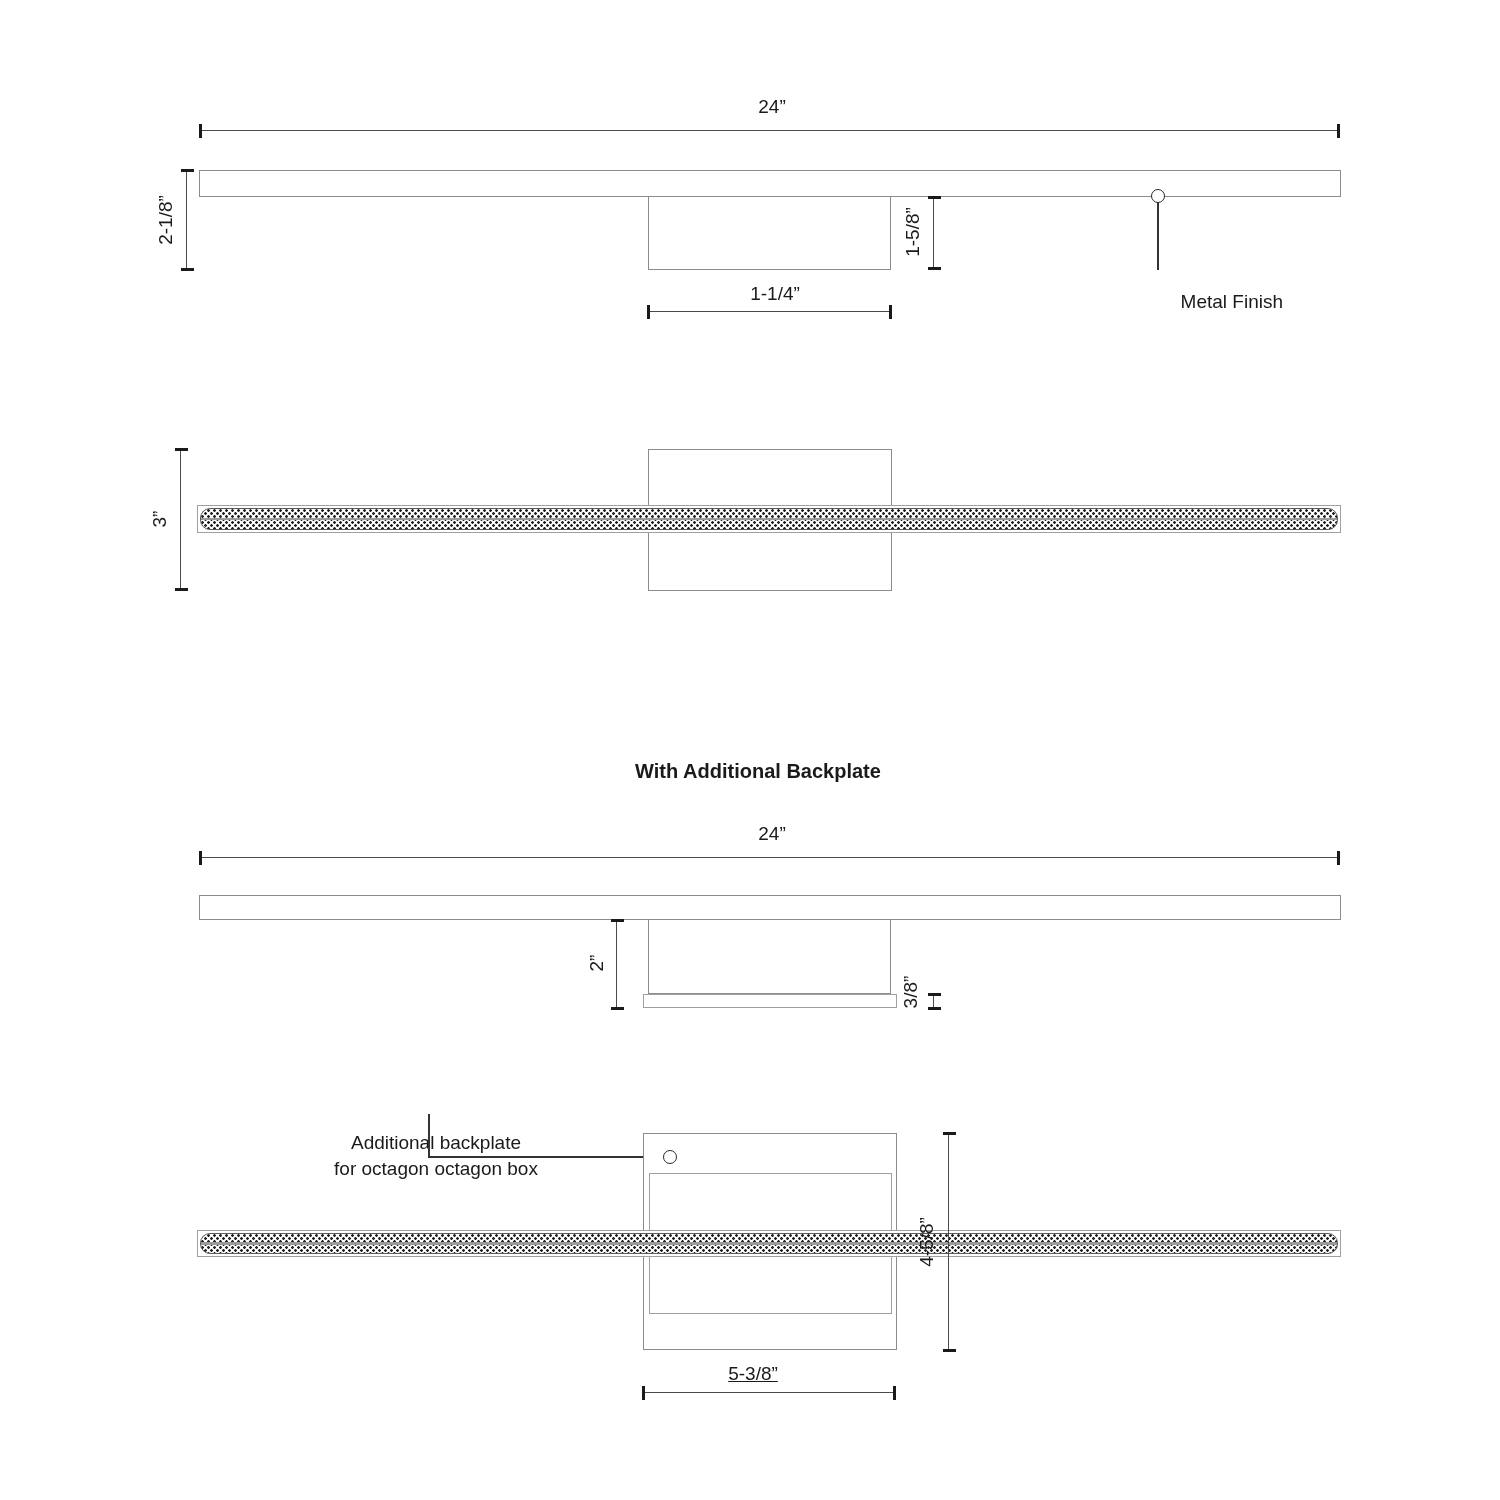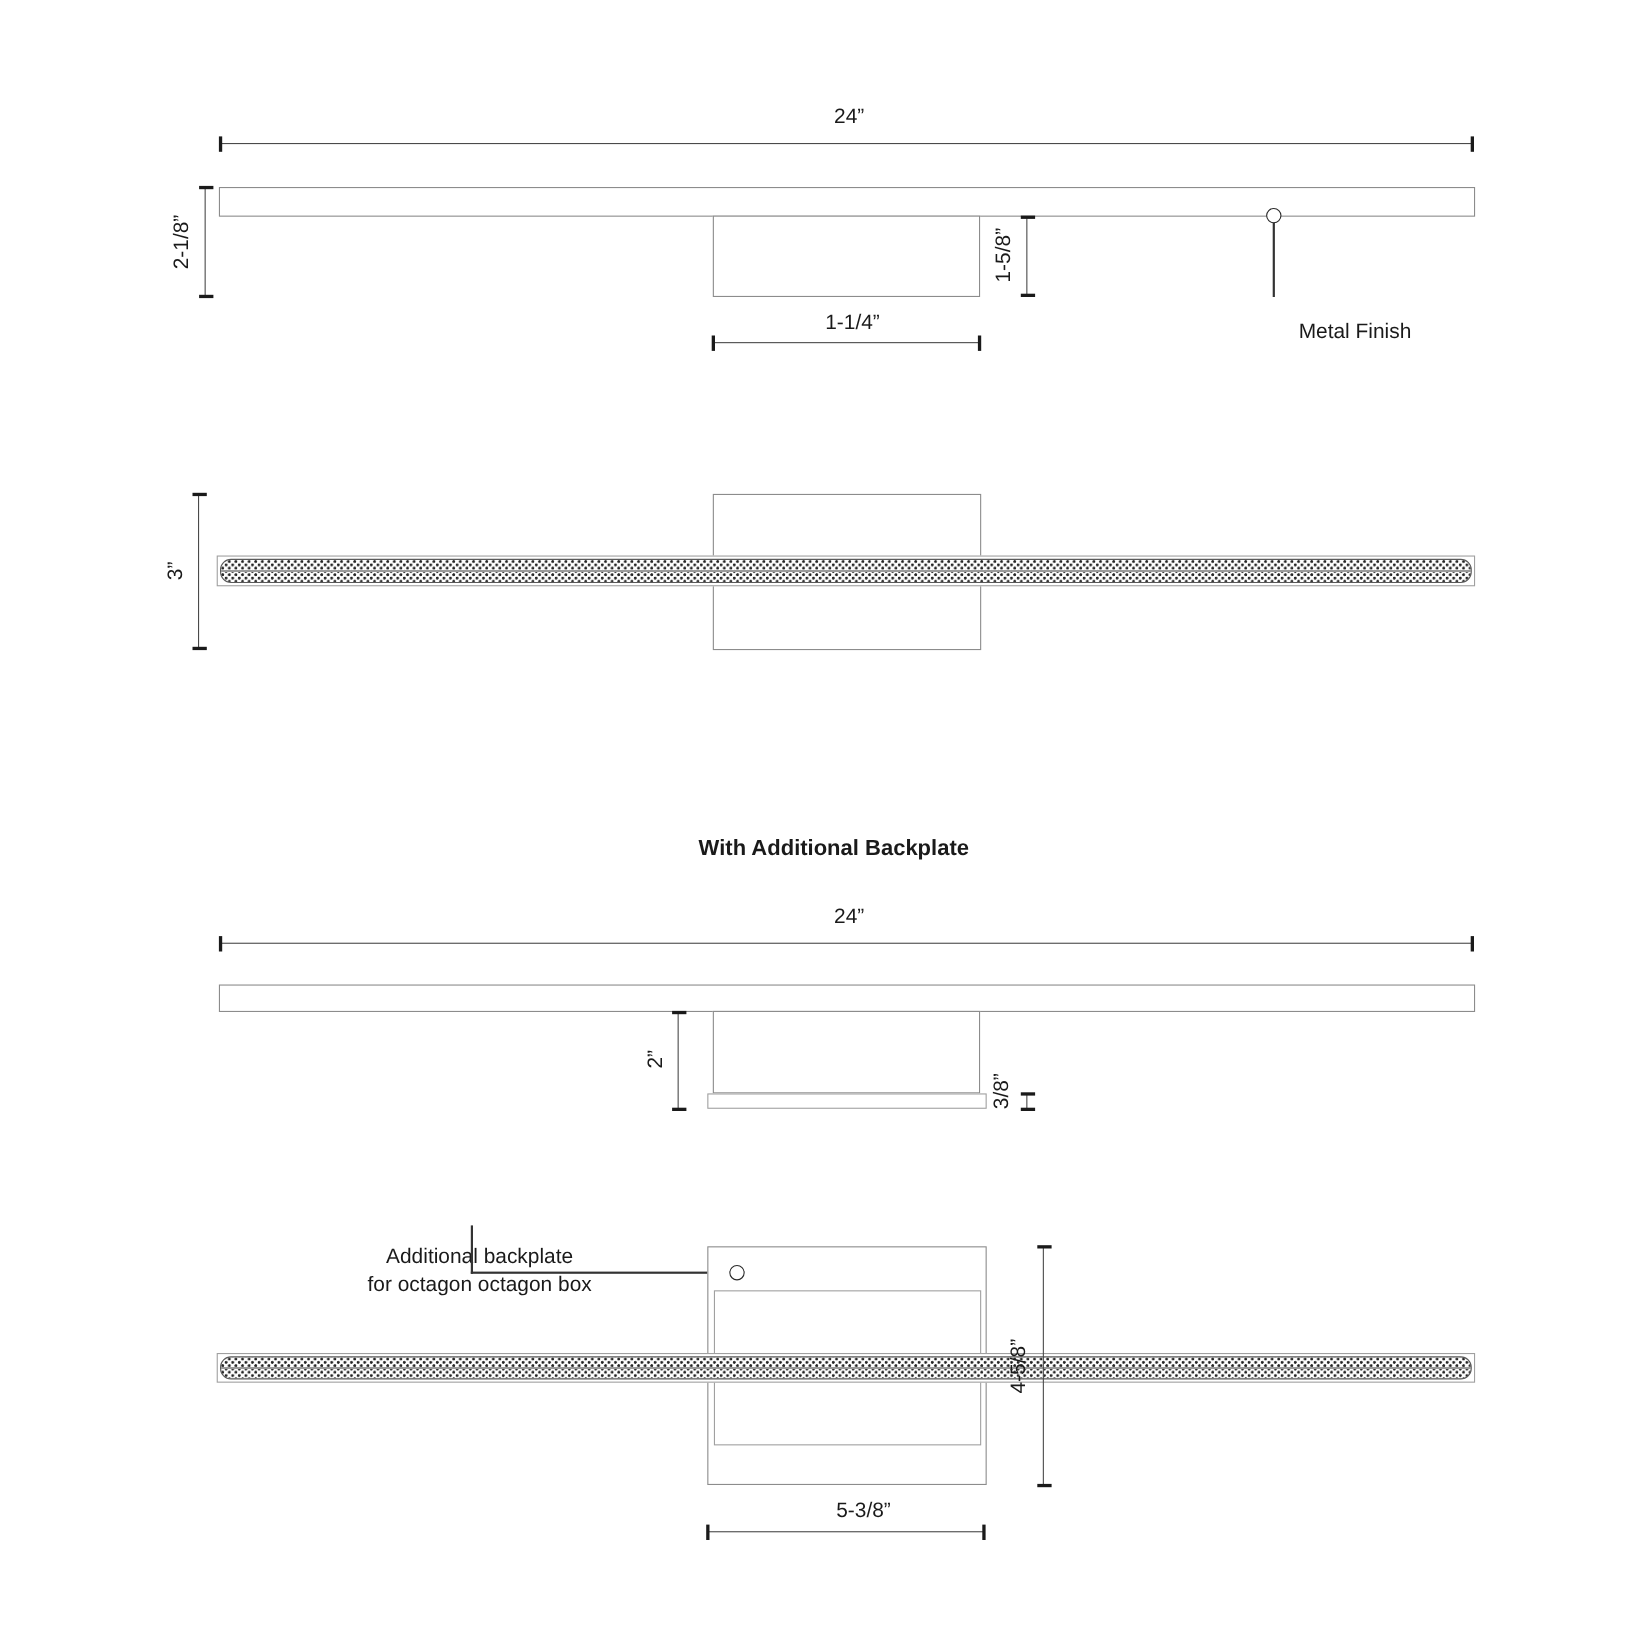--- a/index.html
+++ b/index.html
@@ -95,15 +95,15 @@
   <div class="obj thin" style="left:649px; top:1173px; width:243px; height:141px;"></div>
   <div class="ccirc" style="left:663px; top:1150px;"></div>
 
   <div class="obj thin" style="left:197px; top:1230px; width:1144px; height:27px;"></div>
   <div class="hatch" style="left:200px; top:1233px; width:1138px; height:21px;"></div>
 
   <div class="vdim" style="left:948px; top:1133px; height:217px;"></div>
   <div class="dlabel rot" style="left:877px; top:1230px; width:100px;">4-5/8”</div>
 
   <div class="hdim" style="left:643px; top:1392px; width:251px;"></div>
-  <div class="dlabel" style="left:685px; top:1362px; width:200px;">5-3/8”</div>
+  <div class="dlabel" style="left:653px; top:1362px; width:200px;text-decoration:underline;">5-3/8”</div>
 
 </div>
 
 </body></html>

